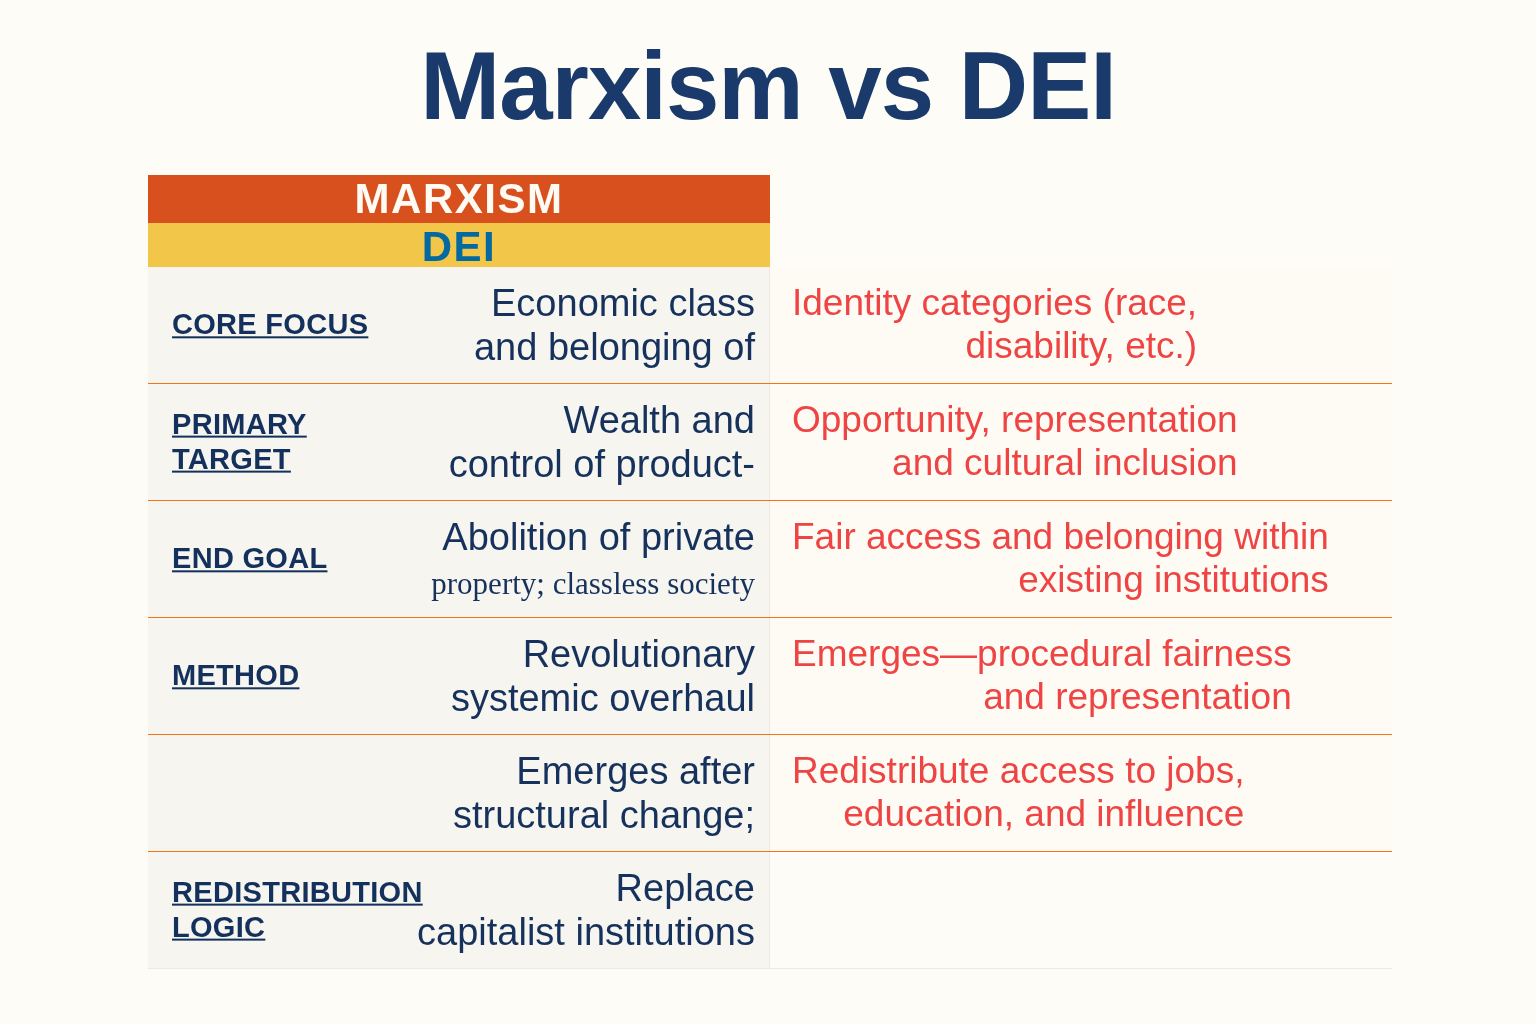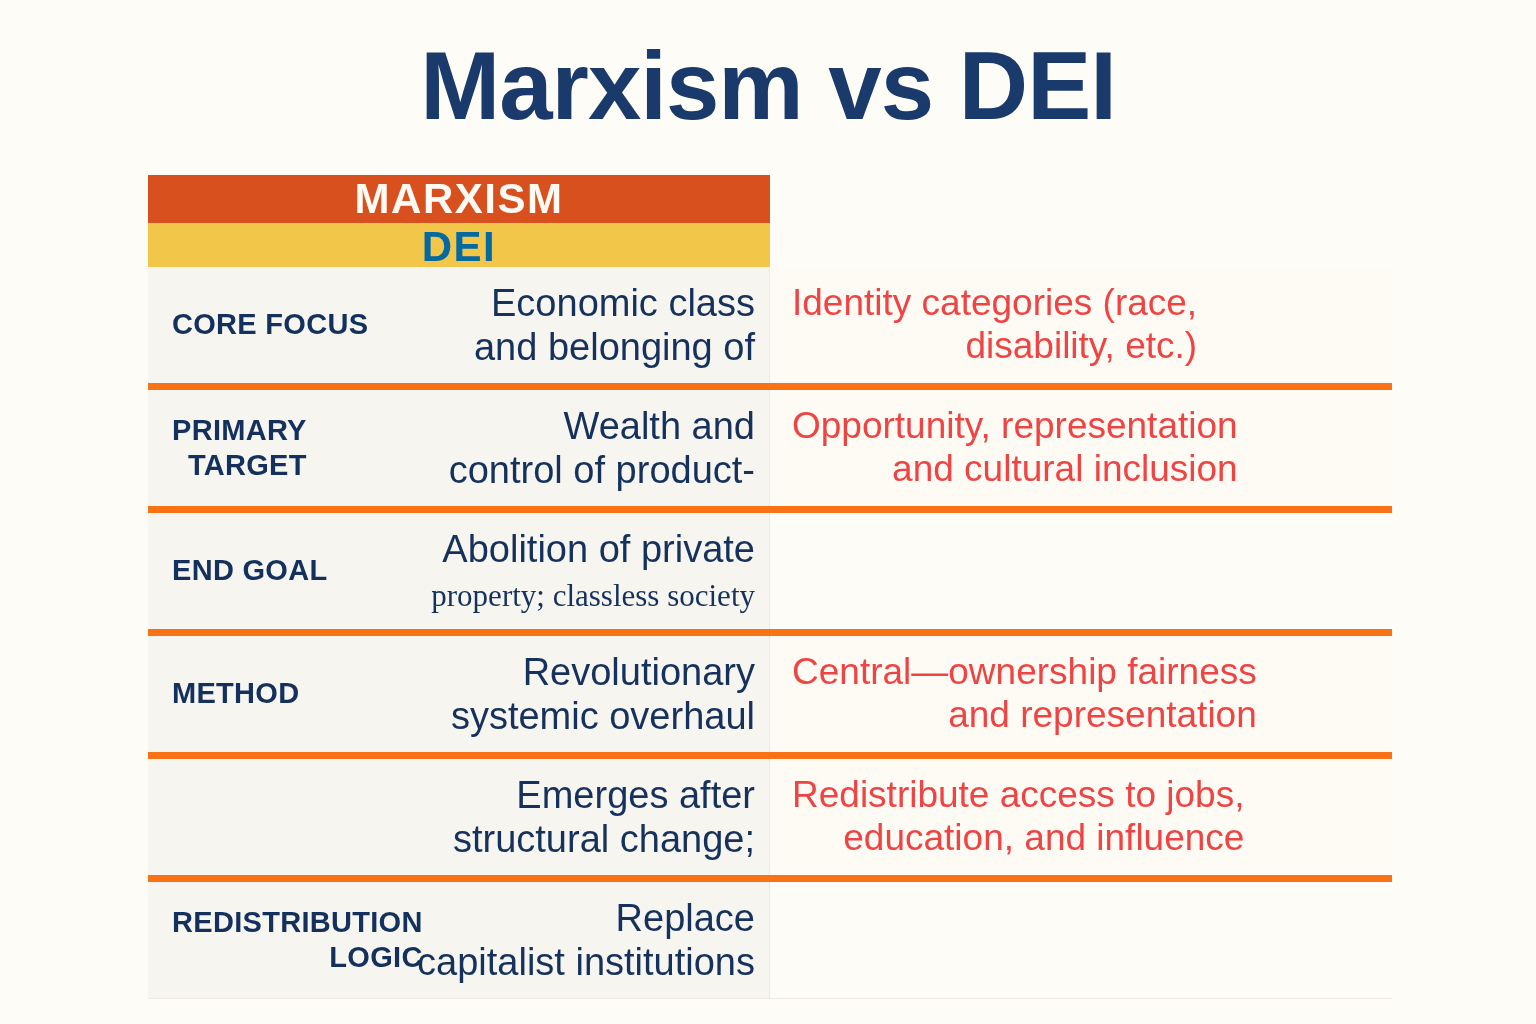--- a/index.html
+++ b/index.html
@@ -67,21 +67,21 @@
     color: #0369a1;
   }
 
   .tbody {
     border-bottom: 1px solid #efe9e0;
   }
 
   .row {
     display: flex;
     min-height: 116px;
-    border-top: 7px solid #f97316;
+    border-top: 1px solid #f97316;
   }
   .row:first-child {
     border-top: none;
   }
 
   
   .cell-left {
     position: relative;
     width: 622px;
     background: #f6f5f0;
@@ -93,23 +93,24 @@
   .label {
     position: absolute;
     left: 24px;
     top: 50%;
     transform: translateY(-50%);
     font-size: 29px;
     font-weight: bold;
     letter-spacing: 0.3px;
     color: #13315c;
     line-height: 1.22;
-    text-align: right;
+    text-align: left;
     white-space: pre-line;
     z-index: 2;
+    text-decoration: underline;
   }
   .marx-text {
     width: 100%;
     padding-right: 14px;
     box-sizing: border-box;
     text-align: right;
     color: #16325c;
     line-height: 1.16;
     font-size: 38px;
     white-space: pre-line;
@@ -176,29 +177,33 @@
           <div class="cell-right">
             <div class="dei-text">Opportunity, representation
 and cultural inclusion</div>
           </div>
         </div>
         <div class="row">
           <div class="cell-left">
             <div class="label">END GOAL</div>
             <div class="marx-text"><span>Abolition of private</span><br><span class="small">property; classless society</span></div>
           </div>
+          <div class="cell-right">
+            <div class="dei-text">Fair access and belonging within
+existing institutions</div>
+          </div>
         </div>
         <div class="row">
           <div class="cell-left">
             <div class="label">METHOD</div>
             <div class="marx-text"><span>Revolutionary
 systemic overhaul</span></div>
           </div>
           <div class="cell-right">
-            <div class="dei-text">Central—ownership fairness
+            <div class="dei-text">Emerges—procedural fairness
 and representation</div>
           </div>
         </div>
         <div class="row">
           <div class="cell-left">
             <div class="marx-text"><span>Emerges after
 structural change;</span></div>
           </div>
           <div class="cell-right">
             <div class="dei-text">Redistribute  access to jobs,

